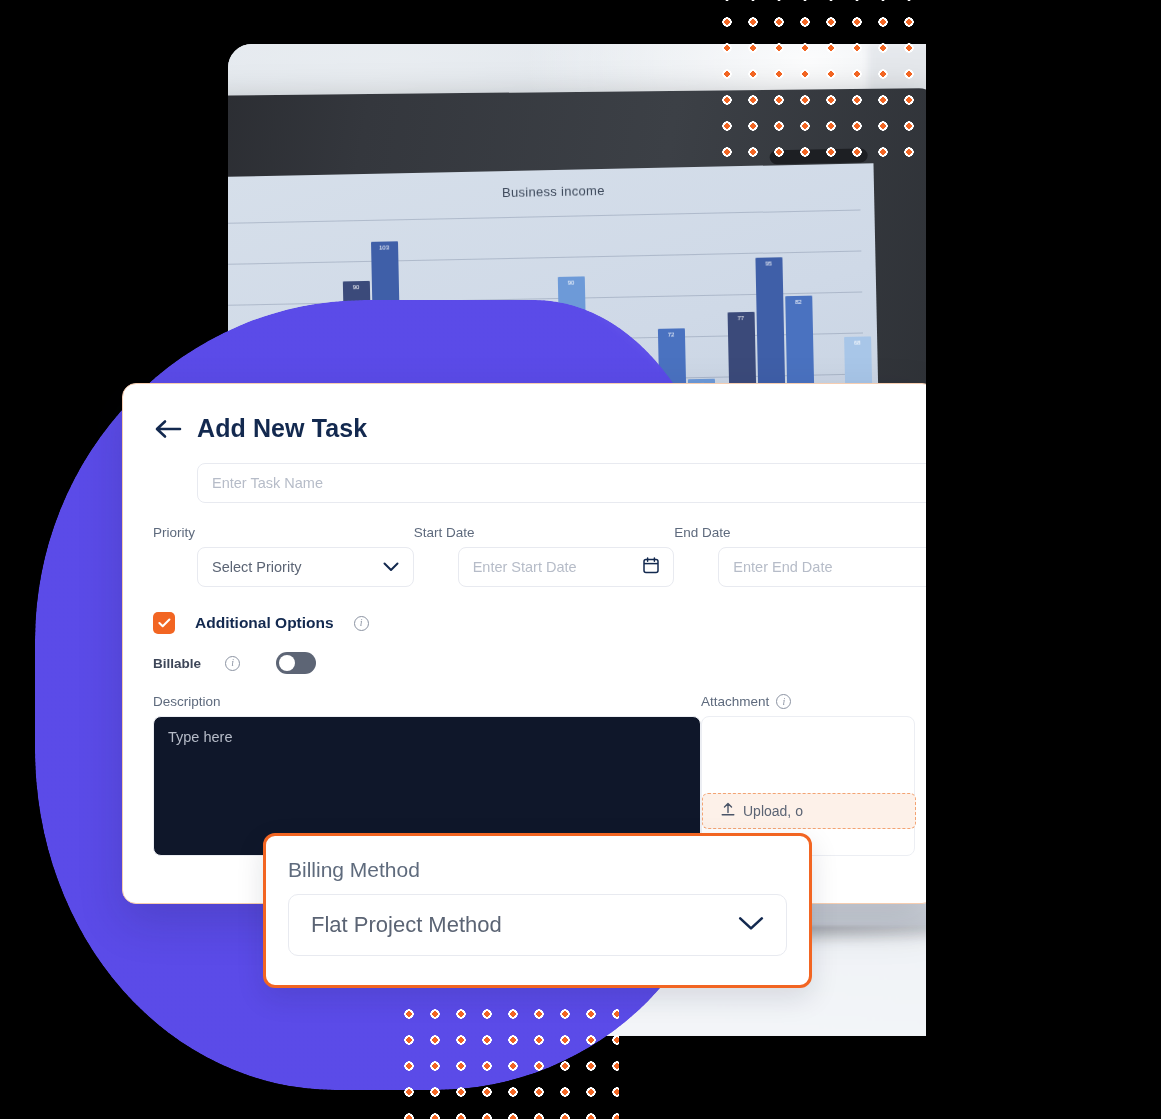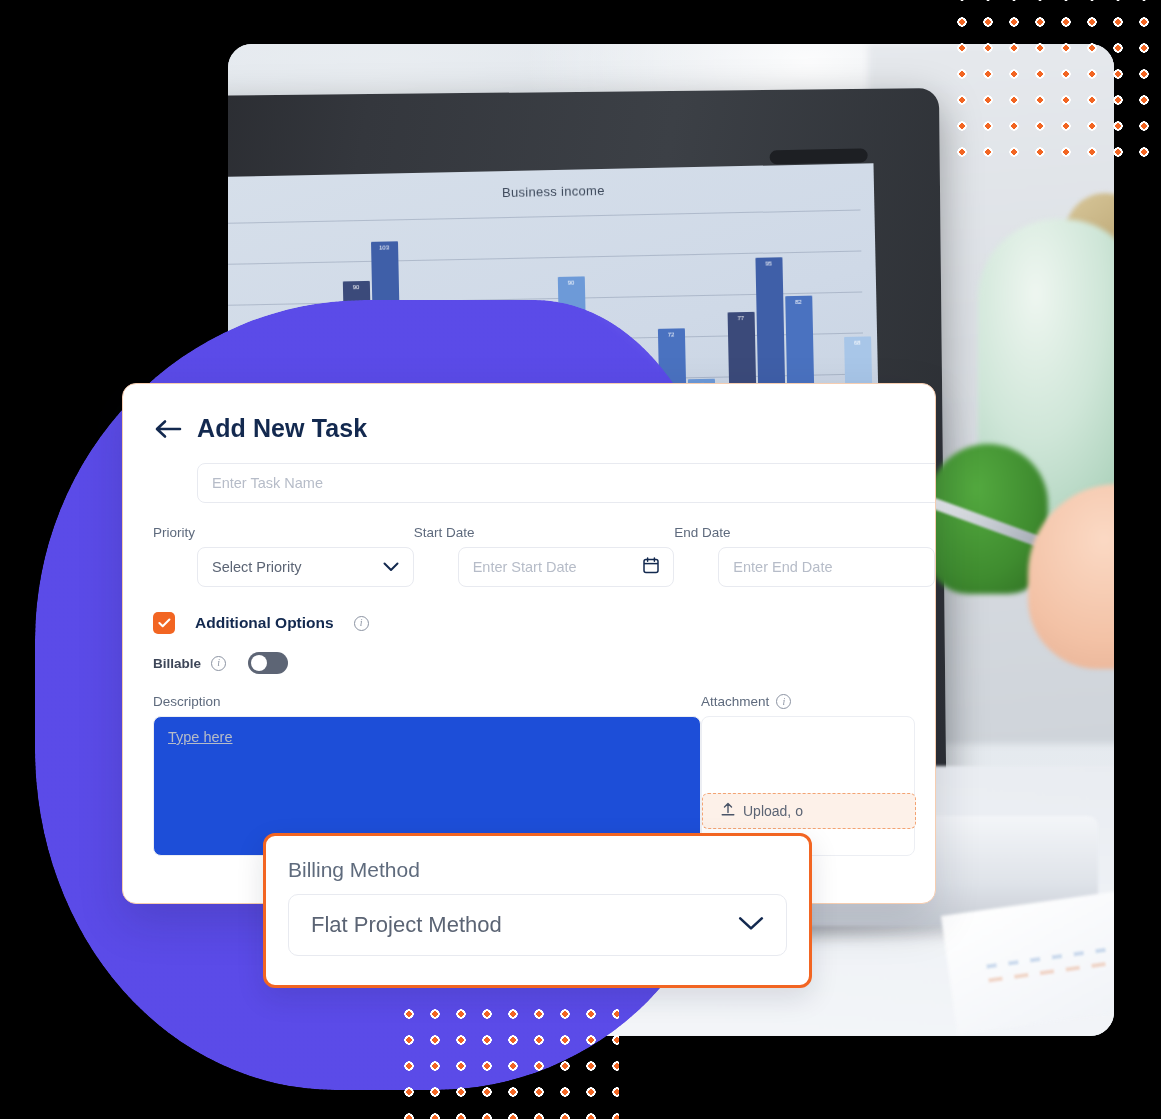--- a/index.html
+++ b/index.html
@@ -7,21 +7,21 @@
   html, body {
     width: 1161px;
     height: 1119px;
     background: #000000;
     overflow: hidden;
     font-family: "Liberation Sans", sans-serif;
   }
 
   #stage {
     position: relative;
-    width: 1161px;
+    width: 926px;
     height: 1119px;
     background: #000000;
     overflow: hidden;
   }
 
   
   .dotgrid {
     position: absolute;
     background-image:
       radial-gradient(circle at 5px 5px, #F26522 2.6px, #F26522 2.7px, #ffffff 2.8px, #ffffff 4.6px, rgba(255,255,255,0) 4.8px);
@@ -288,21 +288,21 @@
     background: #F26522;
     border-radius: 5px;
     display: flex; align-items: center; justify-content: center;
     cursor: pointer;
   }
   #additional-label {
     font-size: 15.5px; font-weight: bold; color: #13294f;
   }
 
   #row-billable {
-    display: flex; align-items: center; gap: 10px;
+    display: flex; align-items: center; gap: 24px;
     padding: 18px 0 0 30px;
   }
   #billable-label { font-size: 13.5px; font-weight: bold; color: #3d4658; }
   #billable-toggle {
     width: 40px; height: 22px;
     background: #5d6575;
     border-radius: 12px;
     position: relative;
     margin-left: 12px;
     cursor: pointer;
@@ -318,25 +318,24 @@
     display: flex; 
     padding: 20px 0 0 30px;
   }
   .col-desc { width: 548px; }
   .col-attach { width: 214px; }
 
   #description-box {
     height: 140px;
     border: 1px solid #eceef3;
     border-radius: 8px;
-    background: #1d4ed8;
+    background: #0f172a;
     padding: 12px 14px;
     font-size: 14.5px;
     color: #b6bcc8;
-    text-decoration: underline;
   }
   #attachment-box {
     height: 140px;
     border: 1px solid #eceef3;
     border-radius: 8px;
     background: #ffffff;
     position: relative;
   }
   #upload-button {
     position: absolute;

